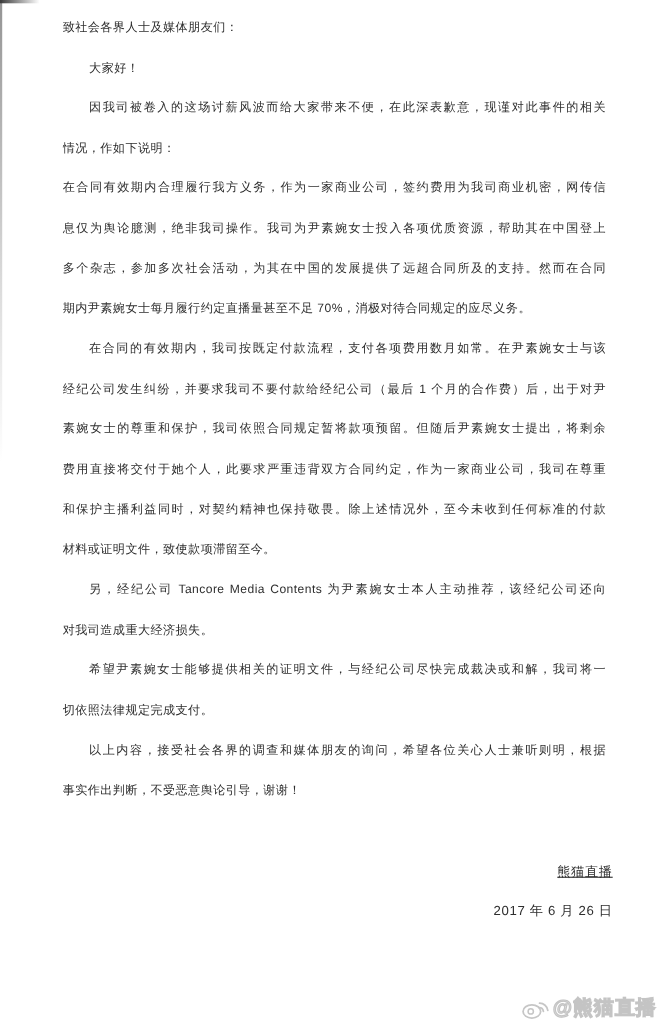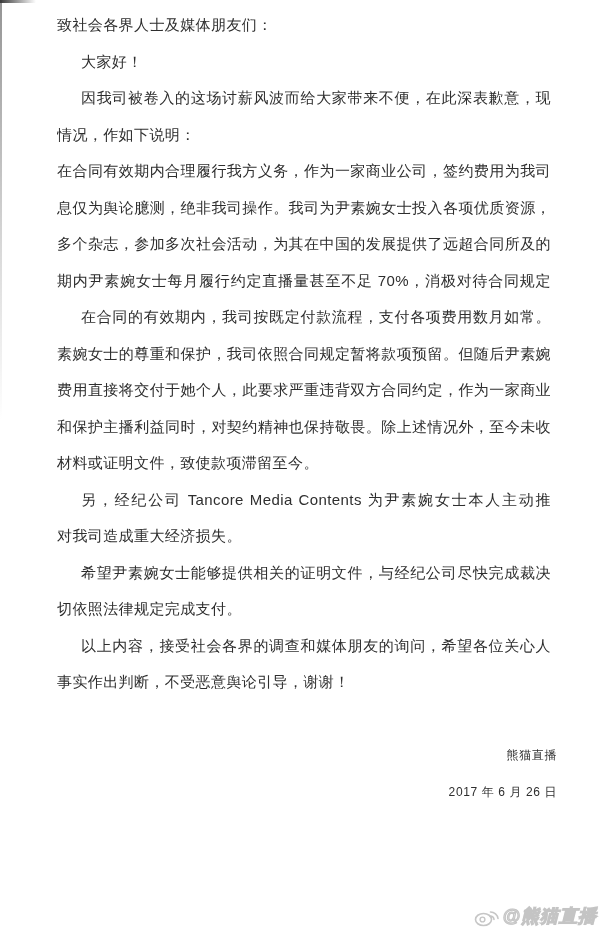--- a/index.html
+++ b/index.html
@@ -13,51 +13,50 @@
   .page {
     position: absolute;
     left: 0; top: 0;
     width: 600px; height: 932px;
     padding: 7px 49px 0 57px;
     box-sizing: border-box;
   }
   .line {
     height: 36.5px;
     line-height: 36.5px;
-    font-size: 15px;
+    font-size: 11px;
     color: #2e2e2e;
     text-align: justify;
     text-align-last: justify;
     letter-spacing: 0.4px;
     overflow: hidden;
   }
   .line.indent { padding-left: 24px; }
   .line.last { text-align-last: left; }
   .sig-line {
     height: 36.5px;
     line-height: 36.5px;
     font-size: 12px;
     color: #2e2e2e;
     text-align: right;
     letter-spacing: 0.6px;
     margin-right: -6px;
   }
-  .sig-line.sig { margin-top: 36.5px; }
+  .sig-line.sig { margin-top: 36.5px; text-decoration: underline; }
   .watermark {
     position: absolute;
     right: 3px; bottom: 4px;
     display: flex;
     align-items: center;
     gap: 2px;
     color: #c8c8c8;
     font-size: 18px;
     font-weight: bold;
     letter-spacing: 1px;
     user-select: none;
-    font-style: italic;
   }
   .watermark .wm-text {
     color: #e0e0e0;
     -webkit-text-stroke: 1px #c4c4c4;
     text-shadow: 0 0 1px #cccccc;
   }
   .artifact-top {
     position: absolute;
     left: 0; top: 0;
     width: 36px; height: 3px;
@@ -80,20 +79,21 @@
   <div id="body-lines">
       <div class="line last">致社会各界人士及媒体朋友们：</div>
       <div class="line indent last">大家好！</div>
       <div class="line indent">因我司被卷入的这场讨薪风波而给大家带来不便，在此深表歉意，现谨对此事件的相关</div>
       <div class="line last">情况，作如下说明：</div>
       <div class="line">在合同有效期内合理履行我方义务，作为一家商业公司，签约费用为我司商业机密，网传信</div>
       <div class="line">息仅为舆论臆测，绝非我司操作。我司为尹素婉女士投入各项优质资源，帮助其在中国登上</div>
       <div class="line">多个杂志，参加多次社会活动，为其在中国的发展提供了远超合同所及的支持。然而在合同</div>
       <div class="line last">期内尹素婉女士每月履行约定直播量甚至不足 70%，消极对待合同规定的应尽义务。</div>
       <div class="line indent">在合同的有效期内，我司按既定付款流程，支付各项费用数月如常。在尹素婉女士与该</div>
+      <div class="line">经纪公司发生纠纷，并要求我司不要付款给经纪公司（最后 1 个月的合作费）后，出于对尹</div>
       <div class="line">素婉女士的尊重和保护，我司依照合同规定暂将款项预留。但随后尹素婉女士提出，将剩余</div>
       <div class="line">费用直接将交付于她个人，此要求严重违背双方合同约定，作为一家商业公司，我司在尊重</div>
       <div class="line">和保护主播利益同时，对契约精神也保持敬畏。除上述情况外，至今未收到任何标准的付款</div>
       <div class="line last">材料或证明文件，致使款项滞留至今。</div>
       <div class="line indent">另，经纪公司 Tancore Media Contents 为尹素婉女士本人主动推荐，该经纪公司还向</div>
       <div class="line last">对我司造成重大经济损失。</div>
       <div class="line indent">希望尹素婉女士能够提供相关的证明文件，与经纪公司尽快完成裁决或和解，我司将一</div>
       <div class="line last">切依照法律规定完成支付。</div>
       <div class="line indent">以上内容，接受社会各界的调查和媒体朋友的询问，希望各位关心人士兼听则明，根据</div>
       <div class="line last">事实作出判断，不受恶意舆论引导，谢谢！</div>

